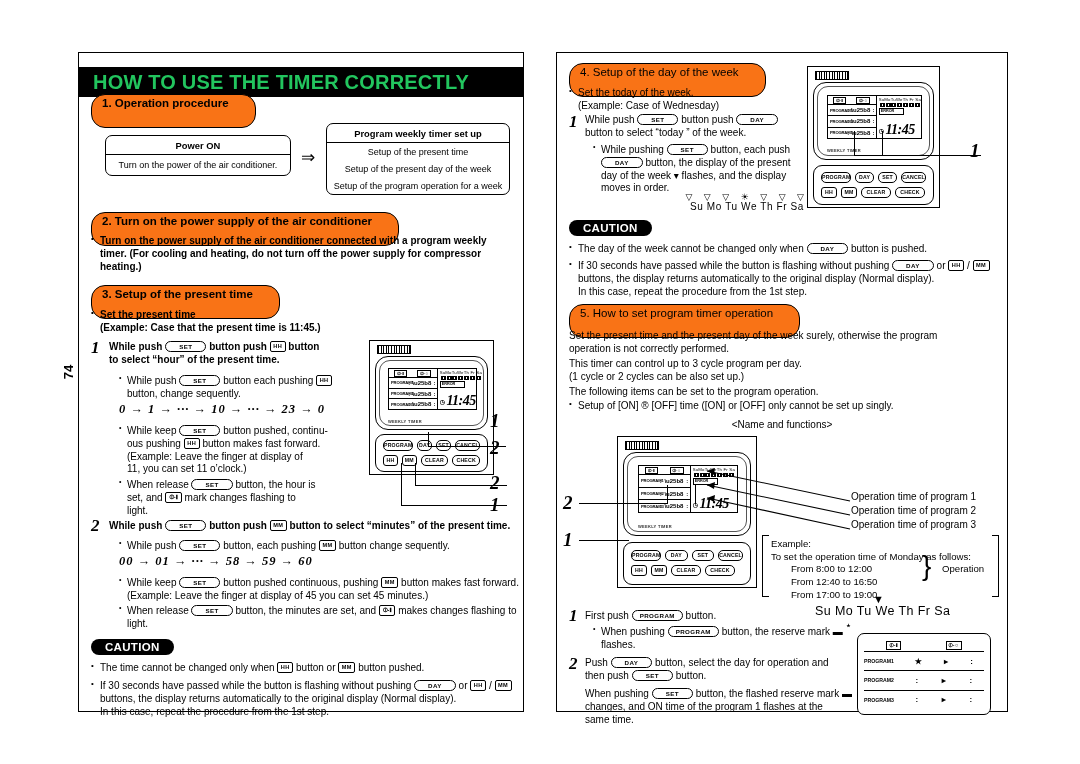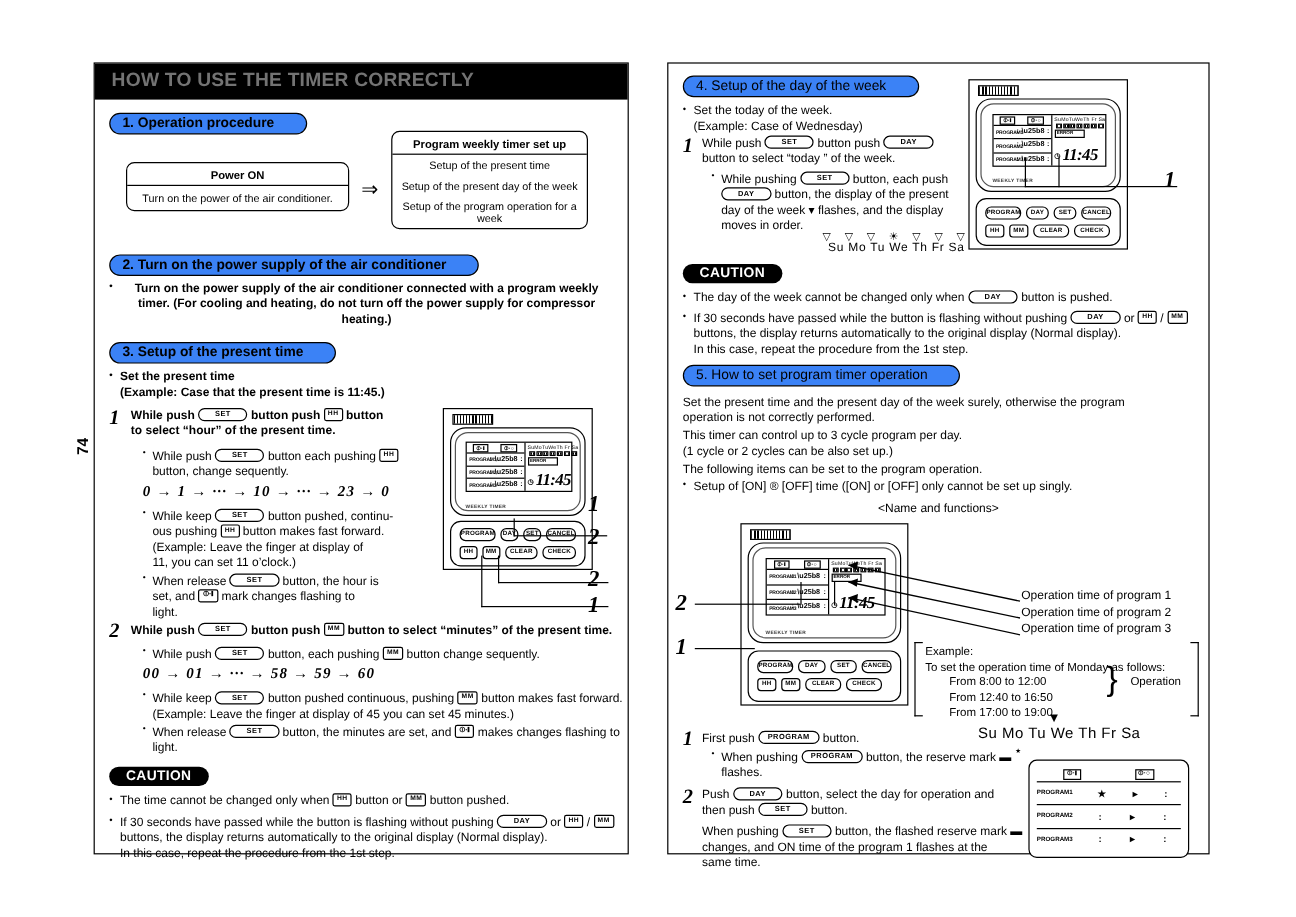--- a/index.html
+++ b/index.html
@@ -22,35 +22,35 @@
     display:flex; align-items:center; justify-content:center;
   }
 
   
   .col{ position:absolute; border:1.6px solid #000; background:#fff; }
   .col-left{ left:78px; top:52px; width:446px; height:660px; }
   .col-right{ left:556px; top:52px; width:452px; height:660px; }
 
   
   .title-bar{
-    position:absolute; left:0; top:0; width:100%; height:30px;
-    background:#000; color:#737373;
+    position:absolute; left:0; top:14px; width:100%; height:30px;
+    background:#000; color:#22c55e;
     display:flex; align-items:center;
     padding-left:14px;
-    font-size:16px; font-weight:bold; letter-spacing:.2px;
+    font-size:20px; font-weight:bold; letter-spacing:.2px;
   }
 
   
   .pill{
     display:inline-block;
     border:1.4px solid #000;
     border-radius:14px;
-    padding:2px 26px 2px 10px;
+    padding:2px 26px 18px 10px;
     font-size:11.5px; font-weight:bold;
-    background:#3b82f6;
+    background:#f97316;
     white-space:nowrap;
   }
   .pill.thin{ font-weight:normal; font-size:11.5px; }
 
   
   .caution{
     display:inline-block;
     background:#000000; color:#fff;
     border-radius:11px;
     padding:2px 14px;
@@ -228,31 +228,31 @@
       <span class="pill">1. Operation procedure</span>
     </div>
 
     <div class="flowbox abs" style="left:26px; top:82px; width:186px;">
       <div class="hd">Power ON</div>
       <div class="bd">Turn on the power of the air conditioner.</div>
     </div>
 
     <div class="abs arrow-r" style="left:222px; top:96px;">⇒</div>
 
-    <div class="flowbox abs" style="left:247px; top:56px; width:164px;">
+    <div class="flowbox abs" style="left:247px; top:70px; width:184px;">
       <div class="hd">Program weekly timer set up</div>
       <div class="ln">Setup of the present time</div>
       <div class="ln">Setup of the present day of the week</div>
       <div class="ln">Setup of the program operation for a week</div>
     </div>
 
     <div class="abs" style="left:12px; top:158px;">
       <span class="pill">2. Turn on the power supply of the air conditioner</span>
     </div>
-    <div class="abs tb bullet" style="left:12px; top:182px; width:420px;text-align:center;">Turn on the power supply of the air conditioner connected with a program weekly timer. (For cooling and heating, do not turn off the power supply for compressor heating.)</div>
+    <div class="abs tb bullet" style="left:12px; top:182px; width:420px;">Turn on the power supply of the air conditioner connected with a program weekly timer. (For cooling and heating, do not turn off the power supply for compressor heating.)</div>
 
     <div class="abs" style="left:12px; top:231px;">
       <span class="pill">3. Setup of the present time</span>
     </div>
     <div class="abs tb bullet" style="left:12px; top:256px; width:300px;">
       <span>Set the present time</span><br>
       <span>(Example: Case that the present time is 11:45.)</span>
     </div>
 
     <div class="abs stepnum" style="left:12px; top:286px;">1</div>

